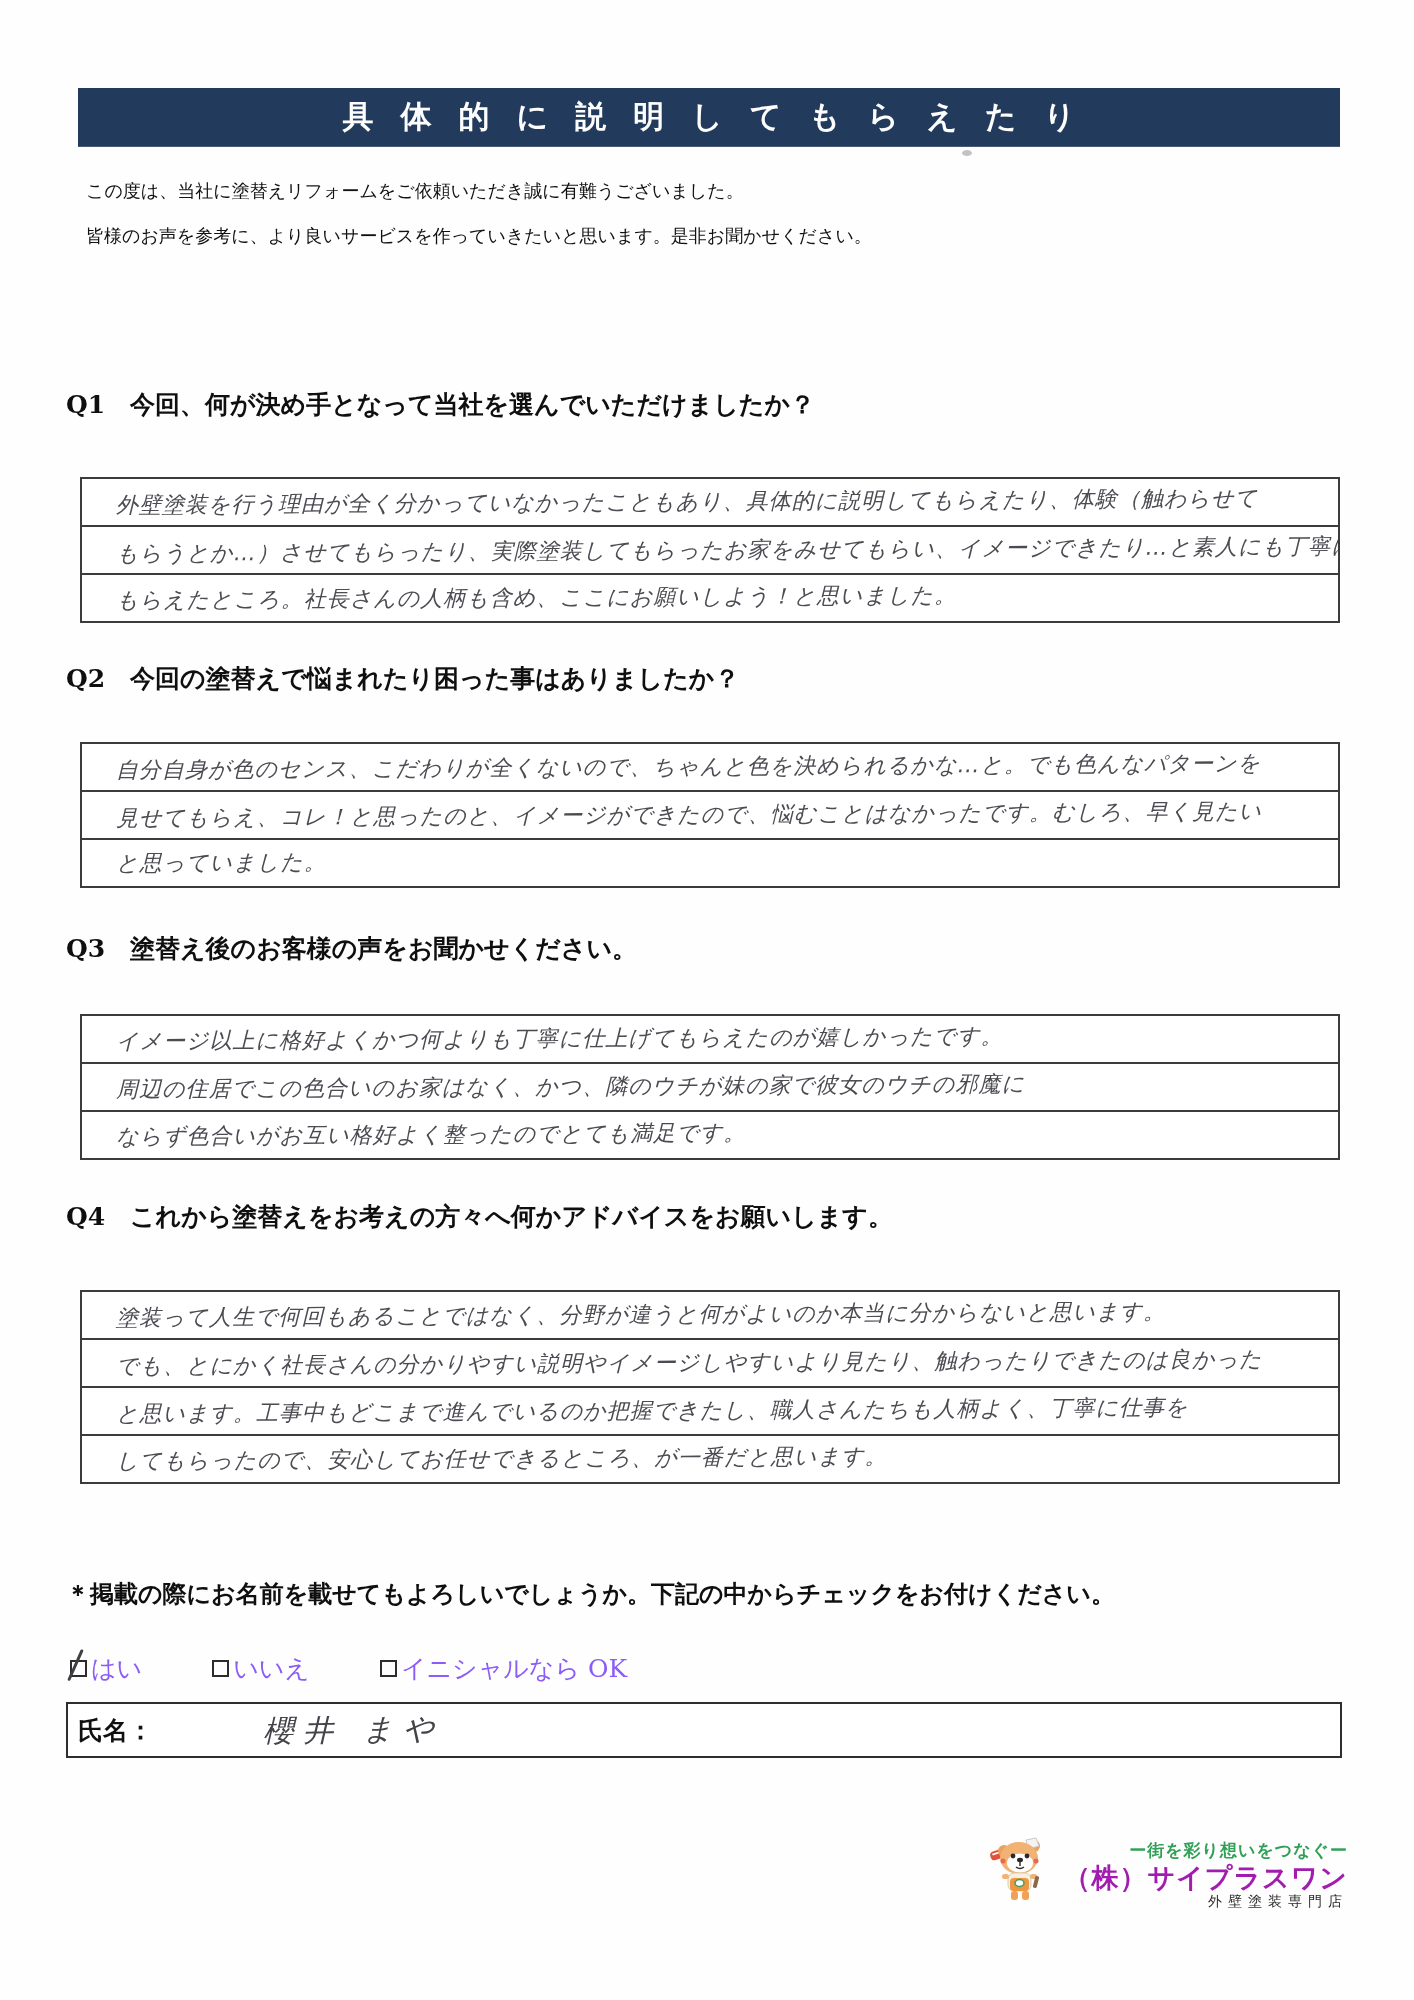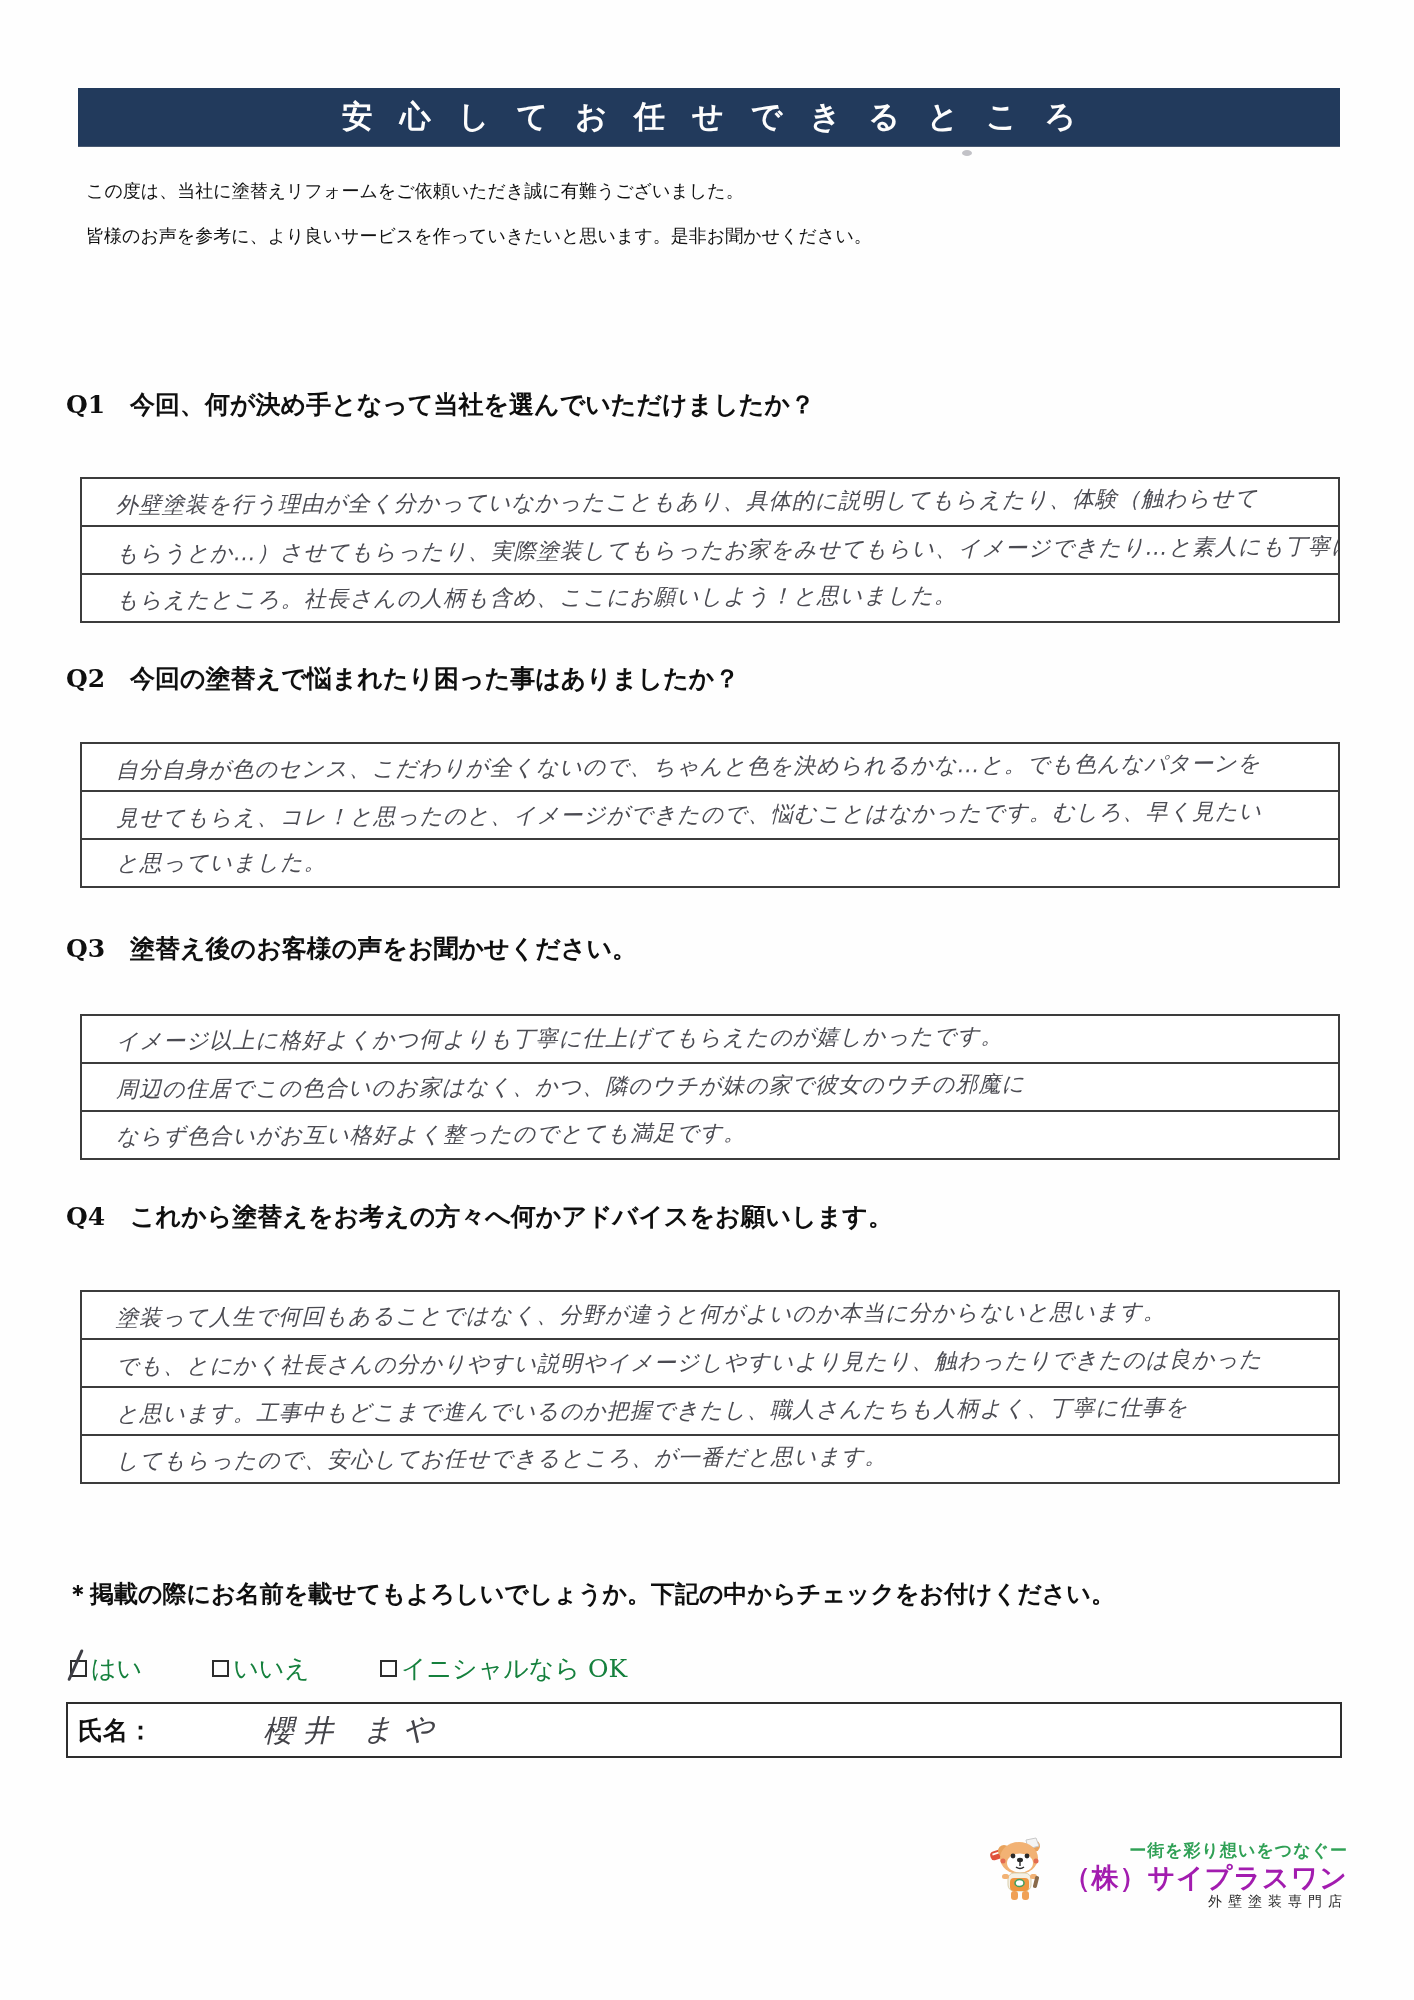--- a/index.html
+++ b/index.html
@@ -65,21 +65,21 @@
     transform:rotate(-0.35deg);
   }
   
   .consent-note{
     position:absolute;left:66px;top:1578px;width:1300px;
     font-size:24px;font-weight:bold;color:#0f0f0f;white-space:nowrap;
   }
   .checkbox-row{
     position:absolute;left:70px;top:1652px;width:1000px;
     display:flex;align-items:center;gap:0;
-    font-size:25px;color:#15803d;
+    font-size:25px;color:#8b5cf6;
   }
   .checkbox-item{display:flex;align-items:center;position:relative;margin-right:70px;}
   .checkbox-square{
     width:13px;height:13px;border:2px solid #2c2c2c;
     display:inline-block;margin-right:4px;position:relative;
   }
   .check-slash{
     position:absolute;left:2px;top:-14px;width:2.5px;height:34px;
     background:#3f3f46;transform:rotate(24deg);border-radius:2px;
   }
@@ -118,21 +118,21 @@
   }
   
   .scan-mark{position:absolute;left:962px;top:150px;width:10px;height:6px;background:#9a9aa2;border-radius:50%;opacity:.6;}
 </style>
 </head>
 <body>
 
 <div class="page">
 
   <div class="header-band">
-    <div class="title">安心してお任せできるところ</div>
+    <div class="title">具体的に説明してもらえたり</div>
   </div>
   <div class="scan-mark"></div>
 
   <div class="intro">
     <div>この度は、当社に塗替えリフォームをご依頼いただき誠に有難うございました。</div>
     <div>皆様のお声を参考に、より良いサービスを作っていきたいと思います。是非お聞かせください。</div>
   </div>
 
   <div class="q-heading" style="top:388px;">
     <span class="q-num">Q1</span><span>今回、何が決め手となって当社を選んでいただけましたか？</span>

